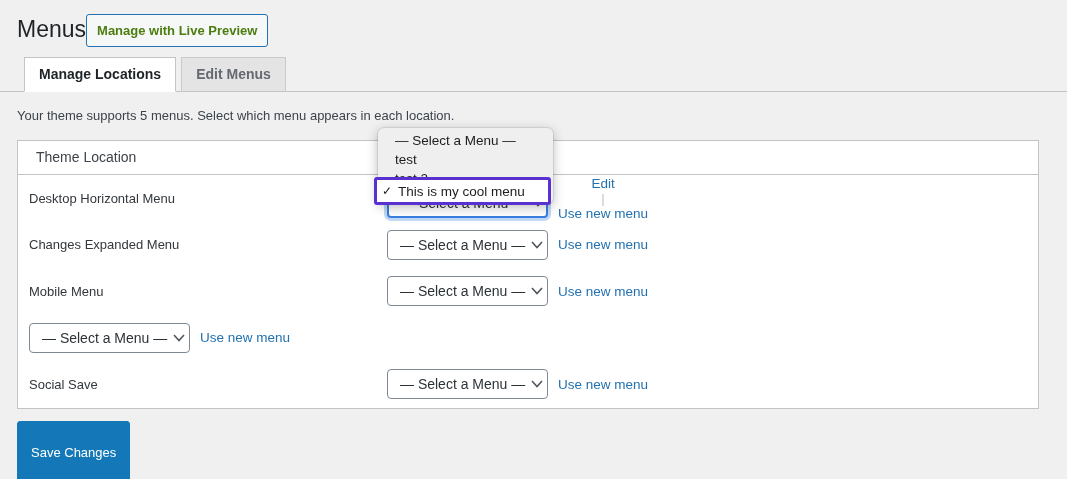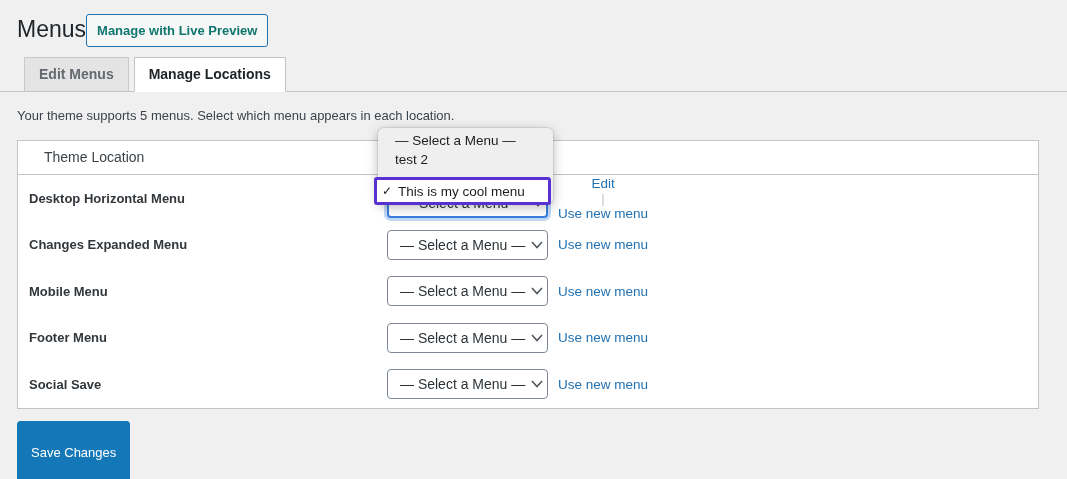--- a/index.html
+++ b/index.html
@@ -8,39 +8,39 @@
     background:#f0f0f1;
     font-family:"Liberation Sans", sans-serif;
     color:#3c434a;
     position:relative;
     overflow:hidden;
   }
   
   .topbar { display:flex; align-items:center; padding:15px 0 0 17px; height:45px; }
   .page-title { font-size:23px; font-weight:400; color:#1d2327; line-height:1.2; }
   .live-preview-btn {
-    display:inline-block; background:#f6f7f7; border:1px solid #2271b1; color:#0f766e;
+    display:inline-block; background:#f6f7f7; border:1px solid #2271b1; color:#4d7c0f;
     font-size:13px; font-weight:600; padding:8px 10px; border-radius:3px; cursor:pointer;
     font-family:"Liberation Sans", sans-serif;
   }
   
   .tabs { display:flex; align-items:flex-end; gap:5px; padding-left:24px; border-bottom:1px solid #c3c4c7; margin-top:12px; }
   .tab {
     font-size:14px; font-weight:600; padding:8px 14px; border:1px solid #c9cacb; border-bottom:none;
     margin-bottom:-1px; cursor:pointer; line-height:1.2;
   }
   .tab.inactive { background:#e4e4e5; color:#646970; border-bottom:1px solid #c3c4c7; }
   .tab.active { background:#ffffff; color:#1d2327; border-color:#c3c4c7; border-bottom:1px solid #ffffff; }
   
   .description { margin:16px 0 7px 17px; font-size:13px; color:#3c434a; }
   
   .locations-table { margin:17px 0 0 17px; width:1022px; background:#fff; border:1px solid #c3c4c7; }
-  .table-header { height:34px; display:flex; align-items:center; padding-left:26px; border-bottom:1px solid #c3c4c7; font-size:14px; color:#3c434a; }
+  .table-header { height:34px; display:flex; align-items:center; padding-left:18px; border-bottom:1px solid #c3c4c7; font-size:14px; color:#3c434a; }
   .trow { height:46.6px; display:flex; align-items:center; padding-left:11px; }
-  .row-label { width:358px; font-size:13px; font-weight:700; color:#32373c; }
+  .row-label { width:358px; font-size:13px; font-weight:400; color:#32373c; }
   .menu-select {
     width:161px; height:30px; background:#fff; border:1px solid #7e8993; border-radius:4px;
     display:flex; align-items:center; justify-content:space-between; padding:0 10px 0 12px;
     font-size:14px; color:#2c3338; cursor:pointer; flex:0 0 auto; white-space:nowrap; overflow:hidden;
   }
   .menu-select.focused {
     border:2px solid #3a7ee0; box-shadow:0 0 0 3px rgba(76,143,226,.35);
     position:relative; top:5px;
   }
   .chevron { flex:0 0 auto; margin-left:6px; }
@@ -72,22 +72,22 @@
 <body>
 
 
 
 <div class="topbar">
   <h1 class="page-title">Menus</h1>
   <button class="live-preview-btn">Manage with Live Preview</button>
 </div>
 
 <div class="tabs">
+  <div class="tab active">Manage Locations</div>
   <div class="tab inactive">Edit Menus</div>
-  <div class="tab active">Manage Locations</div>
 </div>
 
 <p class="description">Your theme supports 5 menus. Select which menu appears in each location.</p>
 
 <div class="locations-table">
   <div class="table-header">Theme Location</div>
 
   <div class="trow">
     <div class="row-label">Desktop Horizontal Menu</div>
     <div class="menu-select focused">
@@ -123,21 +123,20 @@
       <svg class="chevron" width="12" height="8" viewBox="0 0 12 8">
           <polyline points="1,1 6,6.5 11,1" fill="none" stroke="#50575e" stroke-width="1.6"></polyline>
         </svg>
     </div>
     <div class="row-links">
       <span class="link">Use new menu</span>
     </div>
   </div>
 
   <div class="trow">
-    <div class="row-label">Footer Menu</div>
     <div class="menu-select">
       <span>— Select a Menu —</span>
       <svg class="chevron" width="12" height="8" viewBox="0 0 12 8">
           <polyline points="1,1 6,6.5 11,1" fill="none" stroke="#50575e" stroke-width="1.6"></polyline>
         </svg>
     </div>
     <div class="row-links">
       <span class="link">Use new menu</span>
     </div>
   </div>
@@ -154,20 +153,21 @@
       <span class="link">Use new menu</span>
     </div>
   </div>
 </div>
 
 <button class="save-btn">Save Changes</button>
 
 
 <div class="menu-popup">
   <div class="popup-option">— Select a Menu —</div>
+  <div class="popup-option">test</div>
   <div class="popup-option">test 2</div>
 </div>
 <div class="popup-selected">
   <span class="checkmark">✓</span>
   <span>This is my cool menu</span>
 </div>
 
 
 
 

